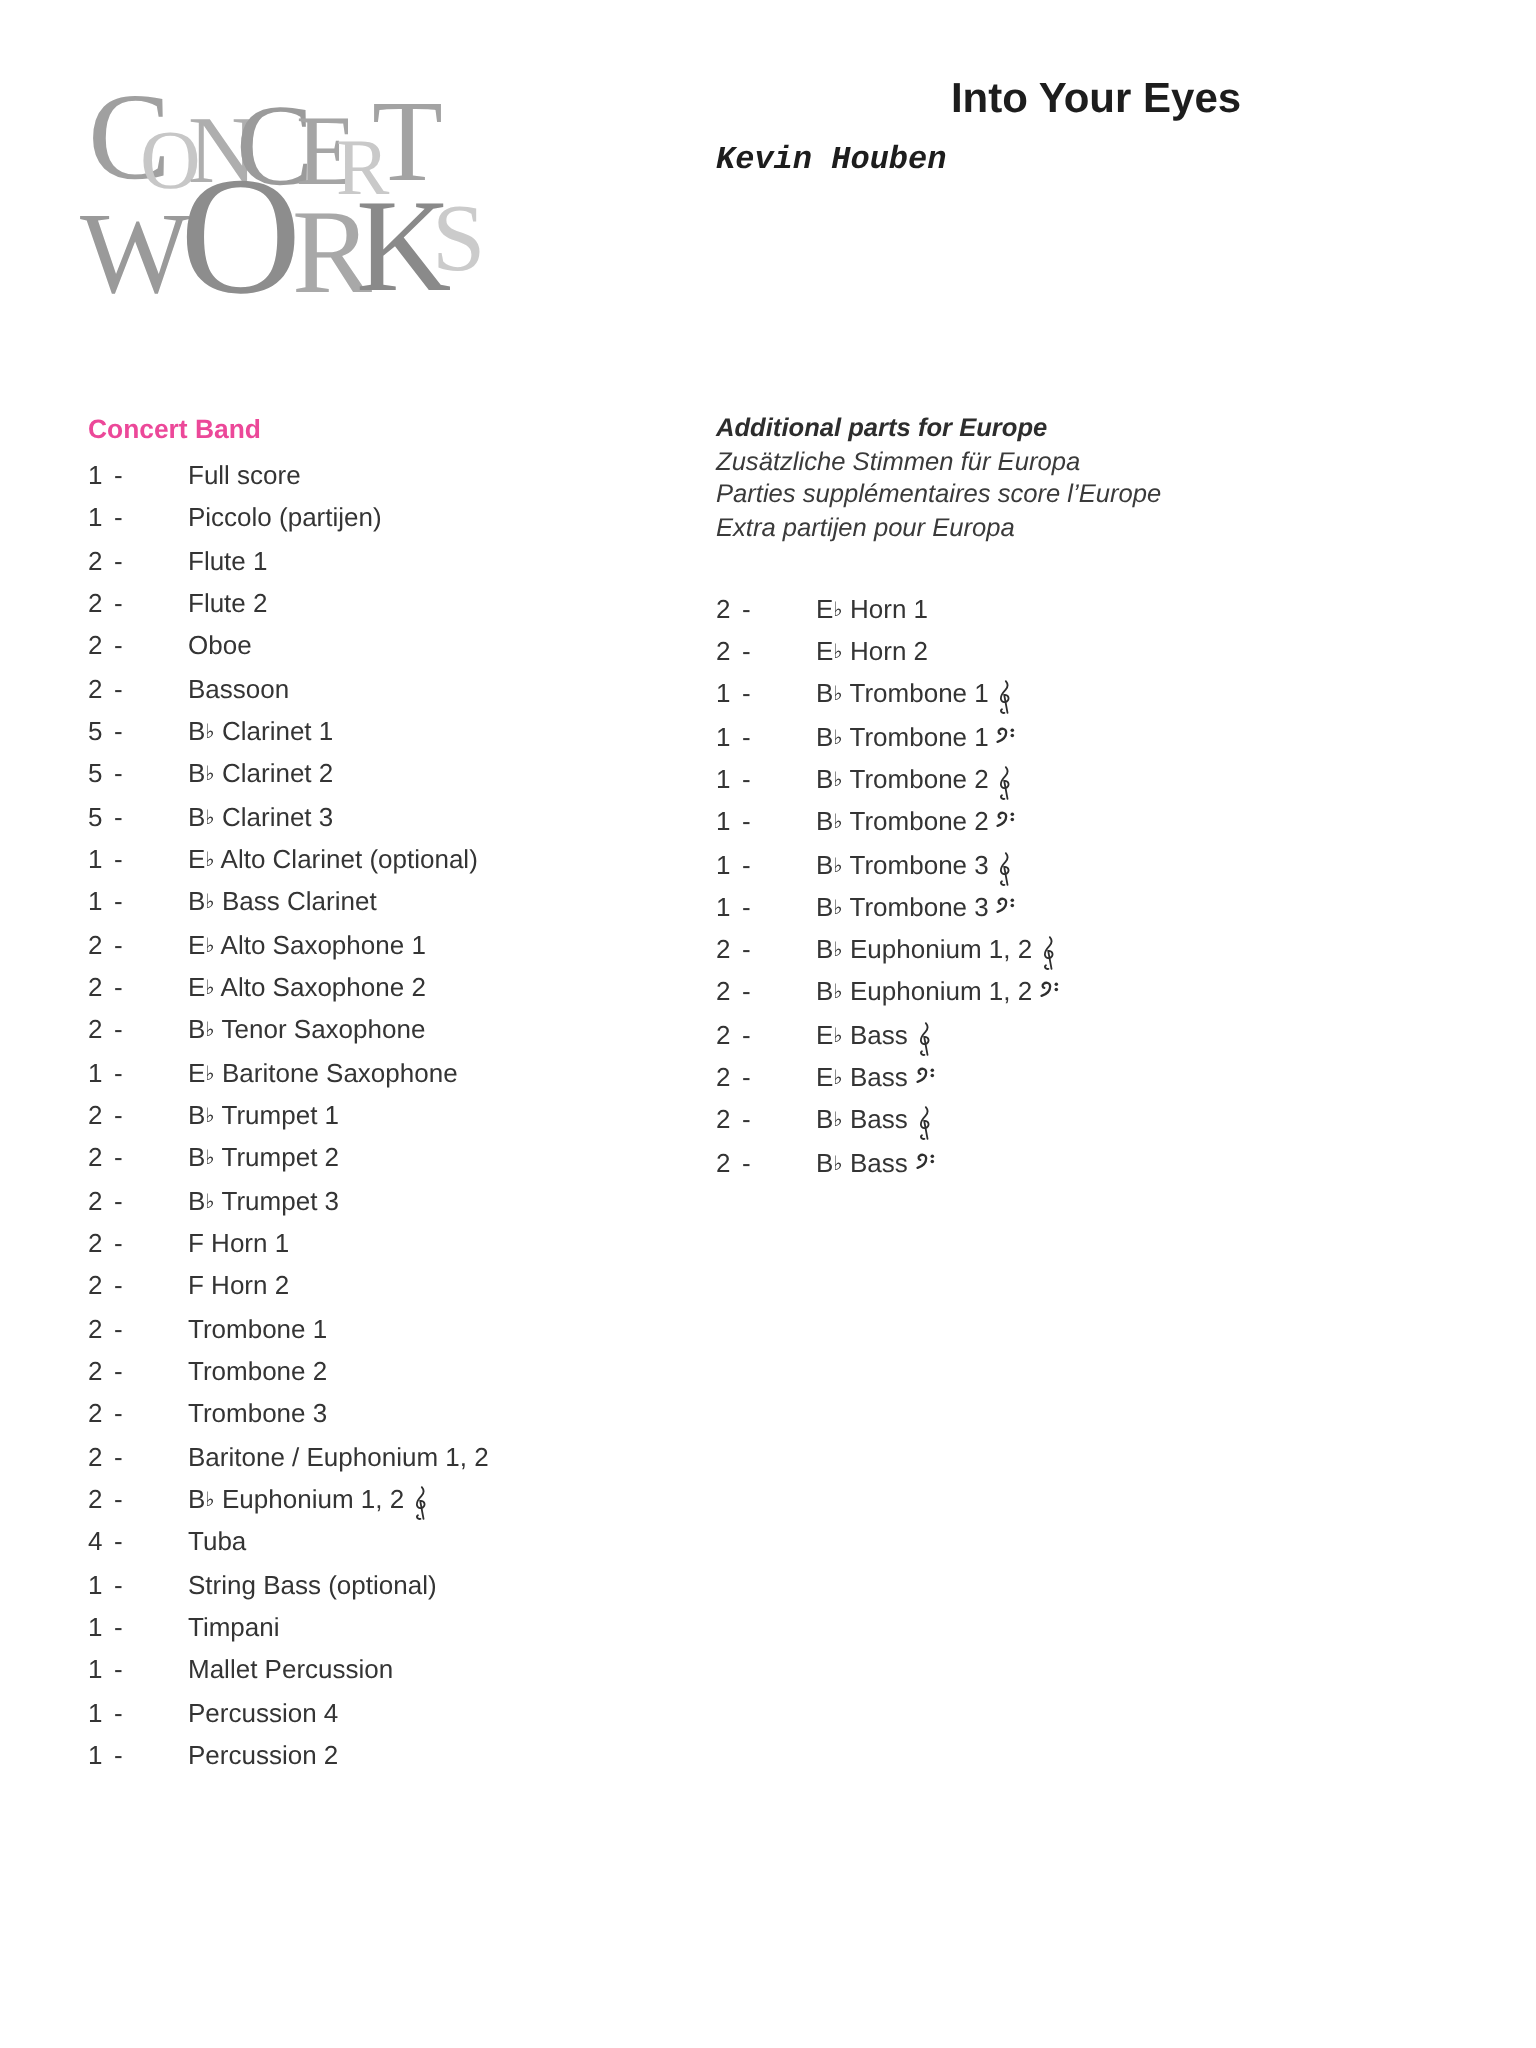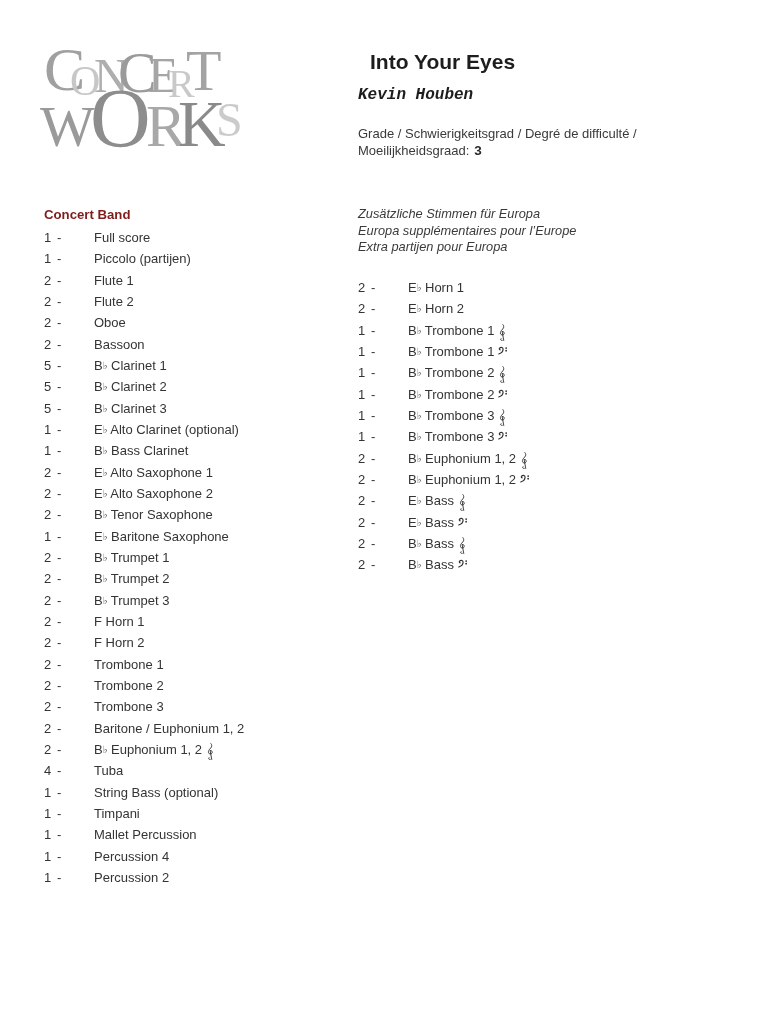--- a/index.html
+++ b/index.html
@@ -18,30 +18,30 @@
   .l-r1{left:124px;top:26px;font-size:40px;color:#c9c9c9;}
   .l-t {left:142px;top:4px; font-size:58px;color:#a3a3a3;}
   .l-w {left:-4px;top:60px;font-size:58px;color:#9a9a9a;}
   .l-o2{left:46px;top:39px;font-size:84px;color:#8d8d8d;}
   .l-r2{left:102px;top:58px;font-size:60px;color:#a8a8a8;}
   .l-k {left:134px;top:53px;font-size:66px;color:#8a8a8a;}
   .l-s {left:172px;top:58px;font-size:48px;color:#cbcbcb;}
 
   
   .header{position:absolute;left:358px;top:38px;width:380px;}
-  .title{font-size:21px;font-weight:bold;color:#1d1d1d;margin:12px;letter-spacing:0;}
+  .title{font-size:21px;font-weight:bold;color:#1d1d1d;margin:0;letter-spacing:0;text-align:center;}
   .composer{font-size:16px;font-weight:bold;font-style:italic;color:#1d1d1d;margin:9px 0 0 0;font-family:Liberation Mono, monospace;}
   .grade{margin:22px 0 0 0;font-size:13px;line-height:16.5px;color:#3a3a3a;}
   .grade-num{font-weight:bold;font-size:13.5px;margin-left:5px;color:#2a2a2a;}
 
   
   .col{position:absolute;font-size:13px;color:#343434;}
   .col-left{left:44px;top:207px;width:300px;}
   .col-right{left:358px;top:206px;width:360px;}
-  .list-heading{font-weight:bold;font-size:13.2px;color:#7f1d1d;height:20px;}
+  .list-heading{font-weight:bold;font-size:13.2px;color:#ec4899;height:20px;}
   .subheads{font-style:italic;font-size:12.8px;line-height:16.6px;color:#3a3a3a;}
   .subheads .sub-0{font-weight:bold;color:#2d2d2d;}
   .col-right .items{margin-top:21px;}
   .item{height:21.33px;display:flex;align-items:center;}
   .qty{width:13px;flex:0 0 13px;}
   .dash{width:9px;flex:0 0 9px;}
   .iname{white-space:pre;margin-left:28px;}
   .flat{font-size:10px;position:relative;top:-1px;font-family:"DejaVu Sans",sans-serif;}
   .clef{margin-left:4px;flex:0 0 auto;color:#2e2e2e;}
   .clef-treble{position:relative;top:2px;}
@@ -63,23 +63,20 @@
     <span class="ll l-w">W</span>
     <span class="ll l-o2">O</span>
     <span class="ll l-r2">R</span>
     <span class="ll l-k">K</span>
     <span class="ll l-s">S</span>
   </div>
 
   <div class="header">
     <h1 class="title">Into Your Eyes</h1>
     <h2 class="composer">Kevin Houben</h2>
-    <p class="grade"><span>Grade / Schwierigkeitsgrad / Degré de difficulté /</span><br>
-      <span>Moeilijkheidsgraad:</span><span class="grade-num">3</span>
-    </p>
   </div>
 
   <div class="col col-left">
     <div class="list-heading">Concert Band</div>
     <div class="items" id="left-items">
         <div class="item">
           <span class="qty">1</span>
           <span class="dash">-</span>
           <span class="iname">Full score</span>
         </div>
@@ -234,22 +231,23 @@
         <div class="item">
           <span class="qty">1</span>
           <span class="dash">-</span>
           <span class="iname">Percussion 2</span>
         </div>
       </div>
   </div>
 
   <div class="col col-right">
     <div class="subheads">
+      <div class="sub-0">Additional parts for Europe</div>
       <div class="sub-1">Zusätzliche Stimmen für Europa</div>
-      <div class="sub-2">Europa supplémentaires pour l’Europe</div>
+      <div class="sub-2">Parties supplémentaires score l’Europe</div>
       <div class="sub-3">Extra partijen pour Europa</div>
     </div>
     <div class="items" id="right-items">
         <div class="item">
           <span class="qty">2</span>
           <span class="dash">-</span>
           <span class="iname">E<span class="flat">♭</span> Horn 1</span>
         </div>
         <div class="item">
           <span class="qty">2</span>

